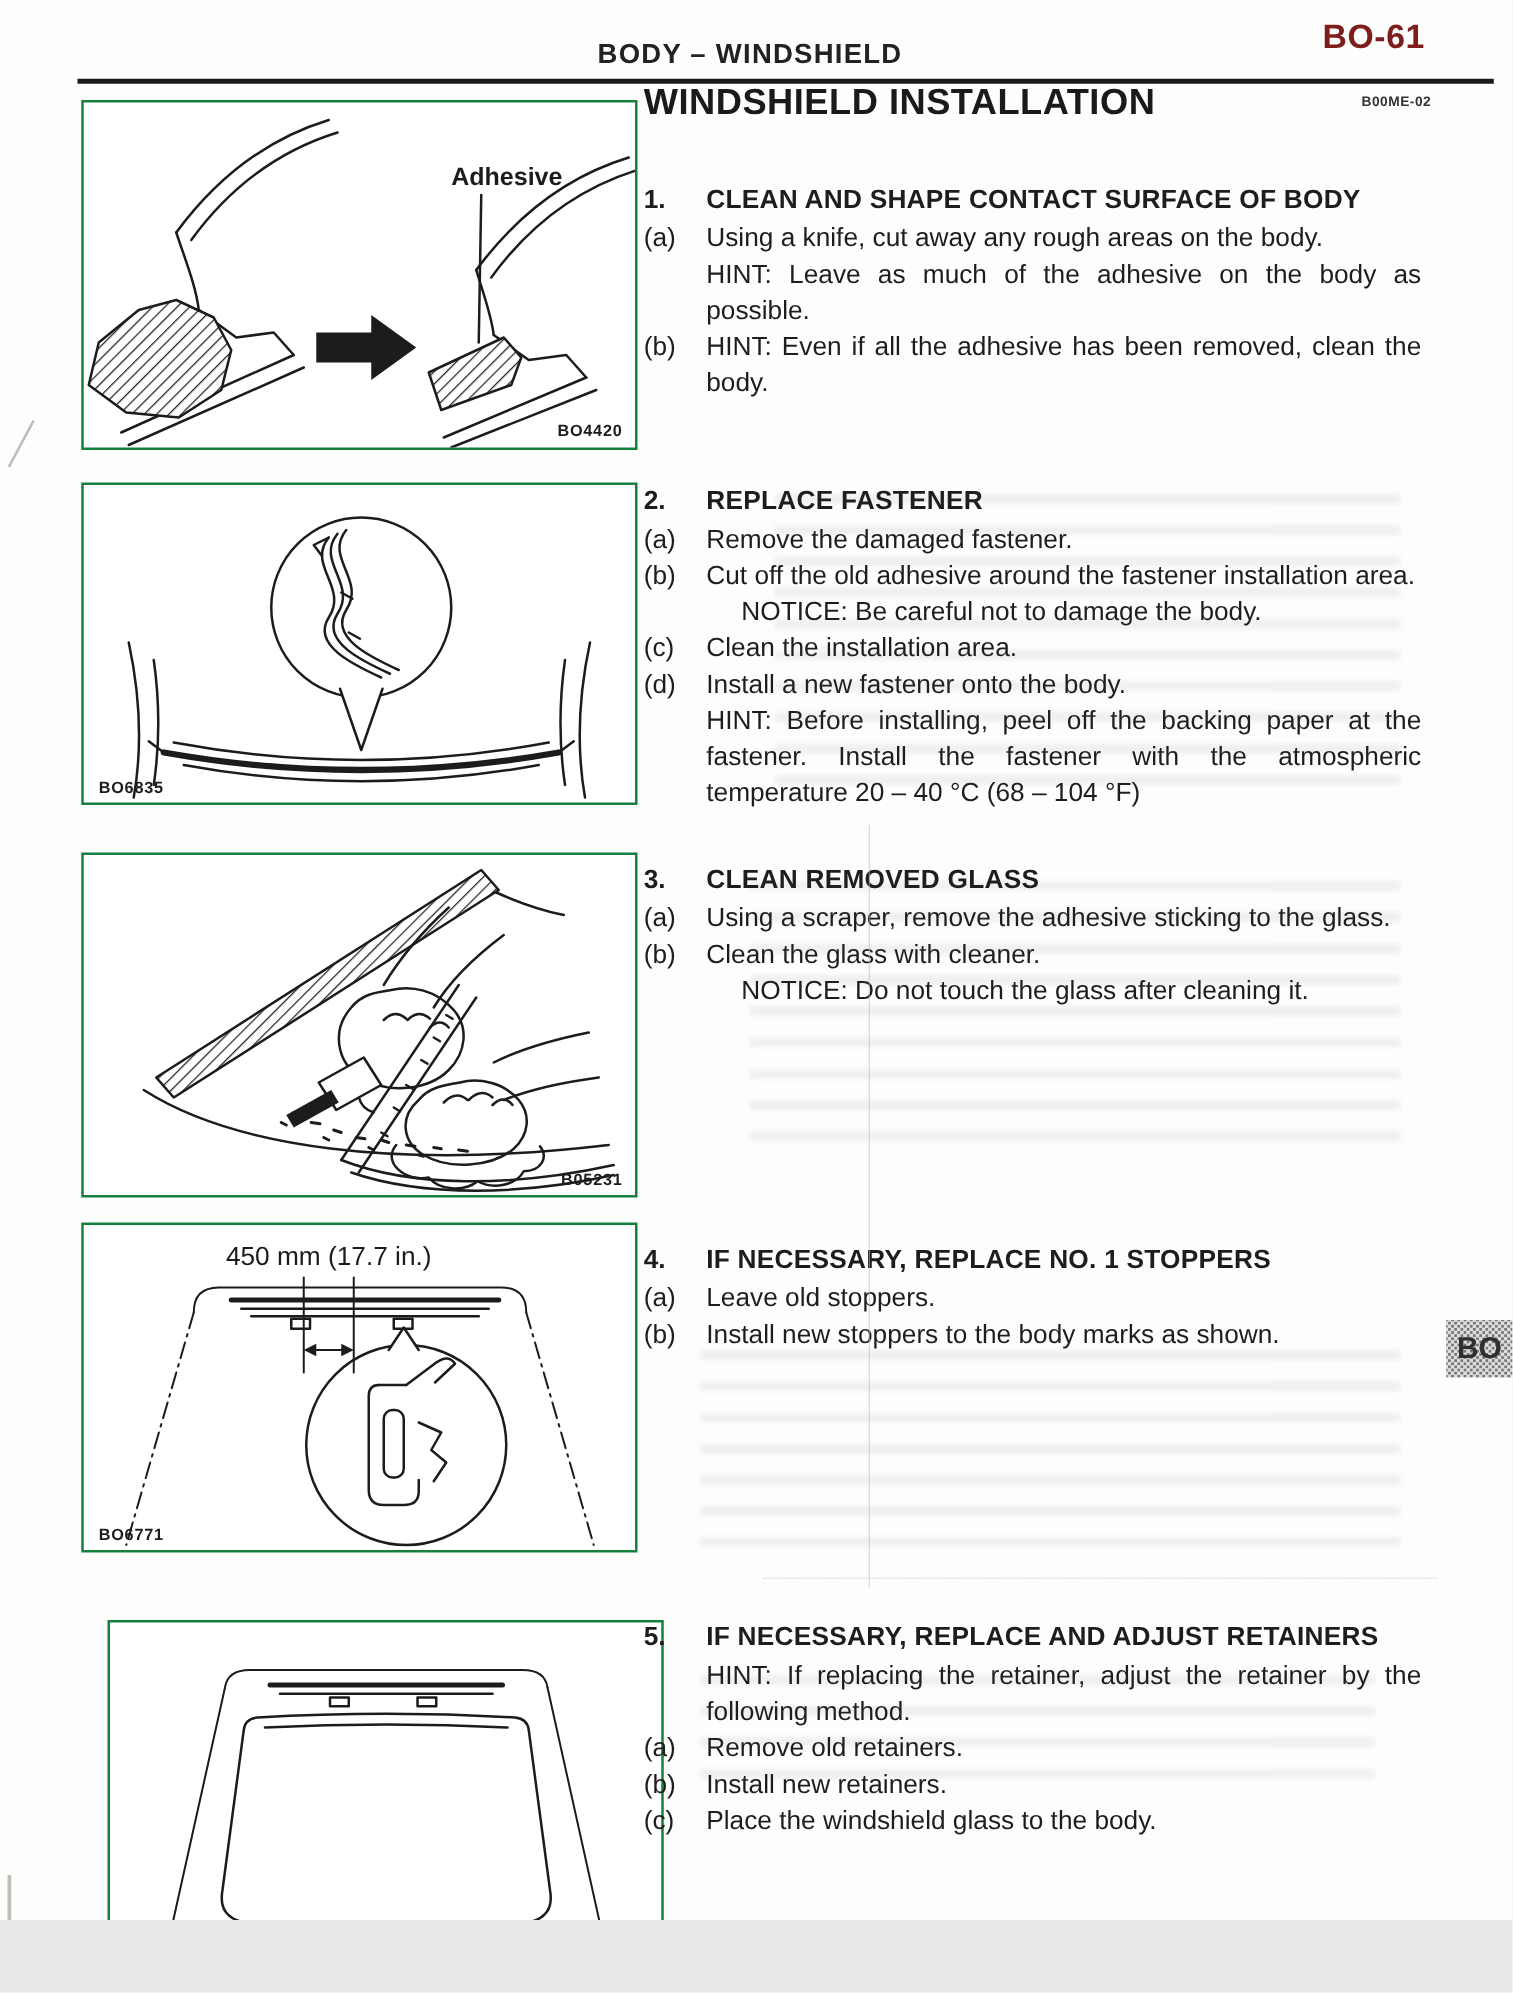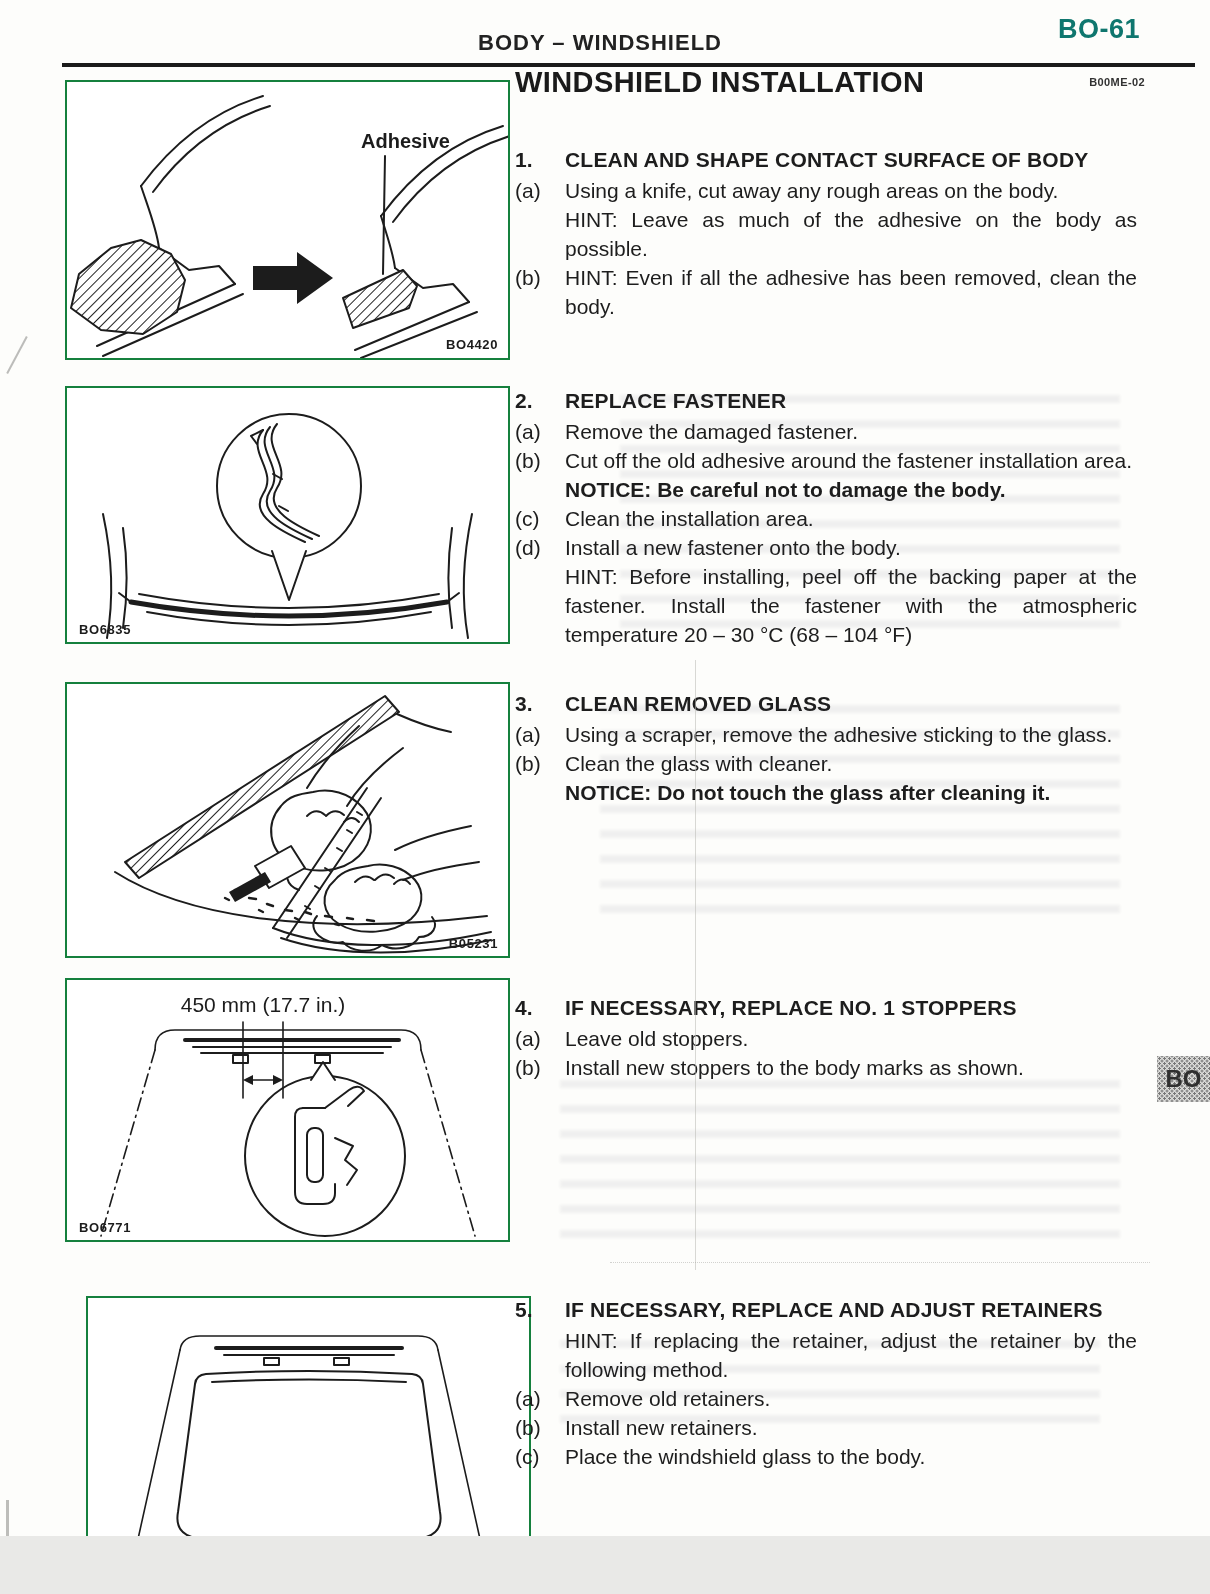--- a/index.html
+++ b/index.html
@@ -1,38 +1,38 @@
 <!DOCTYPE html>
 <html><head>
 <meta charset="utf-8">
 <style>
   html,body{margin:0;padding:0;background:#e9e9e7;}
   .page{position:relative;width:1210px;height:1536px;background:#fdfdfb;overflow:hidden;
         font-family:"Liberation Sans",sans-serif;color:#1d1d1d;padding-left:12px;}
   
   .hdr-title{position:absolute;left:65px;top:30px;width:1070px;text-align:center;
              font-weight:bold;font-size:22px;letter-spacing:1px;color:#222;}
-  .page-num{position:absolute;top:14px;right:82px;font-weight:bold;font-size:27px;letter-spacing:.5px;color:#0f766e;}
+  .page-num{position:absolute;top:14px;right:82px;font-weight:bold;font-size:27px;letter-spacing:.5px;color:#7f1d1d;}
   .hdr-rule{position:absolute;left:62px;top:63px;width:1133px;height:4px;background:#1a1a1a;}
   .doc-code{position:absolute;top:76px;right:77px;font-weight:bold;font-size:11px;letter-spacing:.4px;color:#333;}
   .main-title{position:absolute;left:515px;top:66px;font-weight:bold;font-size:29px;letter-spacing:.4px;color:#1a1a1a;}
   
   .figbox{position:absolute;left:65px;width:445px;border:2px solid #15803d;background:#fff;box-sizing:border-box;}
   .fig-code{position:absolute;font-weight:bold;font-size:13px;letter-spacing:.6px;color:#1c1c1c;}
   .figbox svg{display:block;}
   
   .step{position:absolute;left:515px;width:622px;font-size:21px;line-height:29px;}
   .srow{display:flex;}
   .lbl{width:50px;flex:none;}
   .bold{font-weight:bold;}
   .sbody{flex:1;}
   .txt,.hint{text-align:justify;}
   .heading{font-weight:bold;letter-spacing:.2px;}
   .srow.head{margin-bottom:2px;}
-  .notice{font-weight:bold;}
+  .notice{font-weight:normal;margin-left:28px;}
   
   .bo-tab{position:absolute;left:1157px;top:1056px;width:53px;height:46px;
           background-color:#dcdcda;
           background-image:radial-gradient(circle,#777 1.1px,transparent 1.3px),
                            radial-gradient(circle,#777 1.1px,transparent 1.3px);
           background-size:5px 5px;background-position:0 0,2.5px 2.5px;
           font-weight:bold;font-size:24px;color:#2f2f2f;text-align:center;line-height:46px;}
   
   .ghost{position:absolute;opacity:.065;filter:blur(1.6px);
          background:repeating-linear-gradient(0deg,transparent 0 17px,#445 17px 25px);}
@@ -290,21 +290,21 @@
     <div class="srow">
         <div class="lbl">(c)</div>
       <div class="sbody">
           <div class="txt">Clean the installation area.</div>
         </div>
       </div>
     <div class="srow">
         <div class="lbl">(d)</div>
       <div class="sbody">
           <div class="txt">Install a new fastener onto the body.</div>
-        <div class="hint">HINT: Before installing, peel off the backing paper at the fastener. Install the fastener with the atmospheric temperature 20 – 30 °C (68 – 104 °F)</div>
+        <div class="hint">HINT: Before installing, peel off the backing paper at the fastener. Install the fastener with the atmospheric temperature 20 – 40 °C (68 – 104 °F)</div>
         </div>
       </div>
   </div>
 
   <div class="step" style="top:689px;">
     <div class="srow head">
         <div class="lbl bold">3.</div>
       <div class="sbody heading">CLEAN REMOVED GLASS</div>
       </div>
     <div class="srow">

